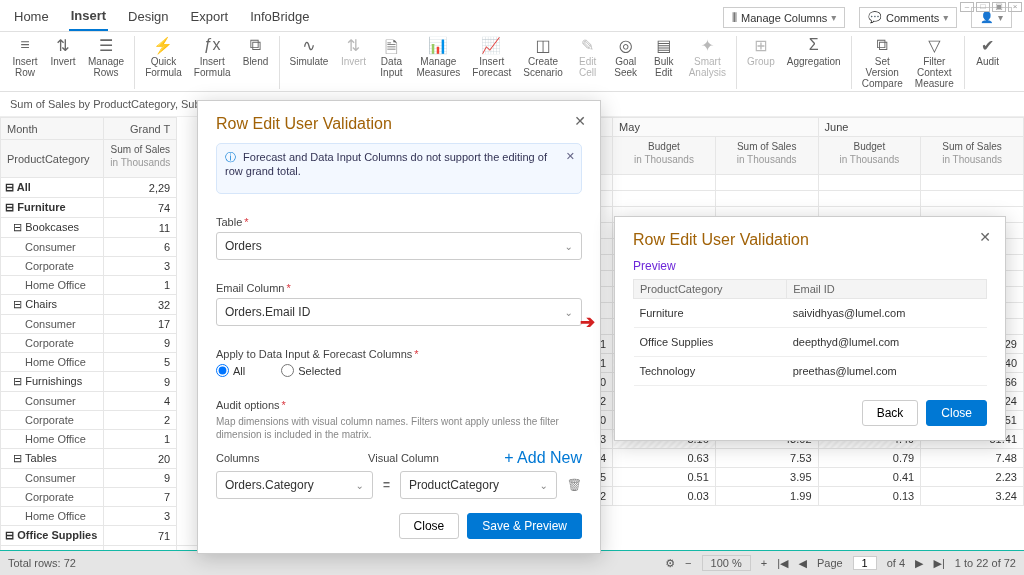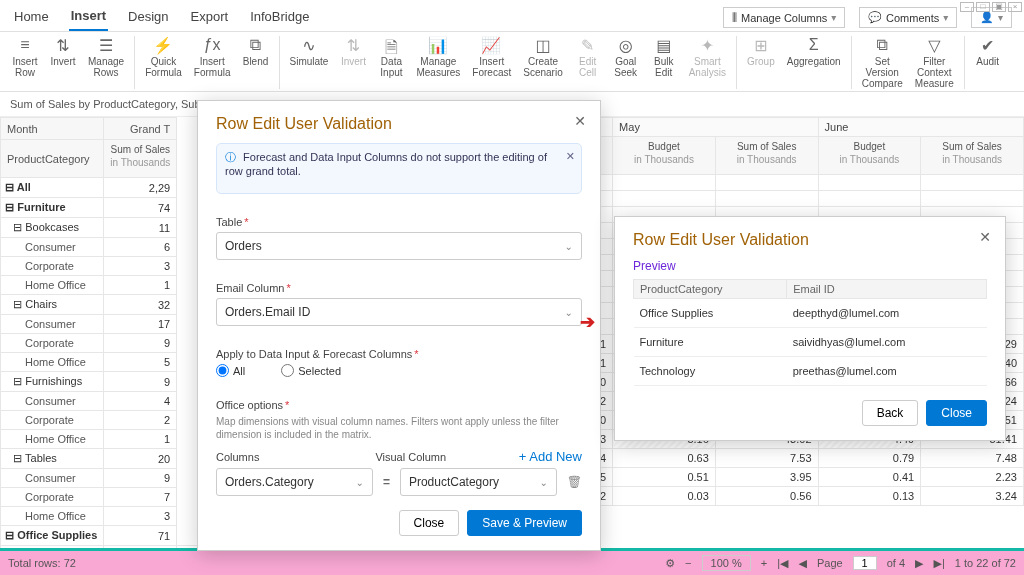--- a/index.html
+++ b/index.html
@@ -32,31 +32,31 @@
 .dialog .close{position:absolute;top:12px;right:14px;cursor:pointer;font-size:14px;color:#666}
 .info-banner{background:#f3f8ff;border:1px solid #d6e6fa;border-radius:5px;padding:6px 26px 16px 8px;font-size:11px;color:#335;margin-bottom:10px;position:relative}
 .info-banner .bclose{position:absolute;right:6px;top:6px;cursor:pointer;color:#668}
 .lbl{font-size:11px;color:#444;margin:22px 0 4px;display:block}
 .req::after{content:"*";color:#d9363e;margin-left:2px}
 .sel{border:1px solid #ccc;border-radius:3px;padding:6px 8px;font-size:12px;color:#333;display:flex;justify-content:space-between;align-items:center;cursor:pointer}
 .chev{color:#888;font-size:10px}
 .radio-row{display:flex;gap:36px;align-items:center;margin-top:4px}
 .radio-row label{font-size:11px;display:flex;align-items:center;gap:4px;cursor:pointer}
 .filter-row{display:flex;gap:10px;align-items:center;margin-top:4px}
-.addnew{color:#0078d4;font-size:13px;cursor:pointer}
+.addnew{color:#0078d4;font-size:16px;cursor:pointer}
 .btn{border:1px solid #ccc;padding:5px 14px;font-size:12px;cursor:pointer;background:#fff;border-radius:3px}
 .btn.primary{background:#0078d4;color:#fff;border-color:#0078d4}
 .btn-row{display:flex;gap:8px;justify-content:flex-end;margin-top:14px}
 .preview-dlg{left:614px;top:216px;width:392px}
 .main-dlg{left:197px;top:100px;width:404px}
 .preview-table{width:100%;margin-top:6px}
 .preview-table th{background:#f4f4f4;font-weight:400;color:#666}
 .preview-table td{border:none;border-bottom:1px solid #eee;padding:8px 6px}
 .arrow{position:absolute;top:311px;left:580px;z-index:12;color:#d32020;font-size:18px;font-weight:bold}
-.footer{position:absolute;bottom:0;left:0;right:0;border-top:3px solid #14b8a6;padding:4px 8px;font-size:11px;color:#555;display:flex;align-items:center;justify-content:space-between;background:#f9a8d4}
+.footer{position:absolute;bottom:0;left:0;right:0;border-top:1px solid #14b8a6;padding:4px 8px;font-size:11px;color:#555;display:flex;align-items:center;justify-content:space-between;background:#e5e5e5}
 .pager{display:flex;gap:10px;align-items:center}
 .headcol{width:106px;text-align:center;vertical-align:top;line-height:1.3;height:38px;font-size:10px}
 .striped-row td.num{background-image:repeating-linear-gradient(135deg,rgba(0,0,0,0.04) 0,rgba(0,0,0,0.04) 2px,transparent 2px,transparent 5px)}
 .striped-row td.num.b{background:#fff}
 .edge-n{font-size:10px;color:#555;padding:2px 4px}
 .month-hdr{background:#fafafa;font-weight:400;color:#444}
 </style>
 </head>
 <body>
 
@@ -494,21 +494,21 @@
             <td class="num">0.51</td>
             <td class="num b">3.95</td>
             <td class="num">0.41</td>
             <td class="num b">2.23</td>
           </tr>
           <tr>
             <td class="edge-n num"></td>
             <td class="num">0.24</td>
             <td class="num b">0.32</td>
             <td class="num">0.03</td>
-            <td class="num b">0.56</td>
+            <td class="num b">1.99</td>
             <td class="num">0.13</td>
             <td class="num b">3.24</td>
           </tr>
         </tbody>
     </table>
   </div>
 </div>
 
 <div class="dialog main-dlg">
   <h3>Row Edit User Validation</h3>
@@ -532,21 +532,21 @@
   <div class="radio-row">
     <label>
         <input type="radio" checked="" style="">
         <span>All</span>
       </label>
     <label>
         <input type="radio" style="">
         <span>Selected</span>
       </label>
   </div>
-  <span class="lbl req">Office options</span>
+  <span class="lbl req">Audit options</span>
   <div style="font-size:10px;color:#888;line-height:1.3">Map dimensions with visual column names. Filters wont apply unless the filter dimension is included in the matrix.</div>
   <div style="display:flex;gap:0;margin-top:8px;align-items:center">
     <span class="lbl" style="flex:1;margin:0">Columns</span>
     <span style="width:16px"></span>
     <span class="lbl" style="flex:1;margin:0">Visual Column</span>
     <span class="addnew">+ Add New</span>
   </div>
   <div class="filter-row">
     <div class="sel" style="flex:1">
         <span>Orders.Category</span>
@@ -571,26 +571,26 @@
   <div style="font-size:12px;color:#6d28d9;margin-bottom:6px">Preview</div>
   <table class="preview-table">
     <tbody>
         <tr>
           <th>ProductCategory</th>
           <th>Email ID</th>
         </tr>
     </tbody>
       <tbody id="preview-body">
         <tr>
+          <td>Furniture</td>
+          <td>saividhyas@lumel.com</td>
+        </tr>
+        <tr>
           <td>Office Supplies</td>
           <td>deepthyd@lumel.com</td>
-        </tr>
-        <tr>
-          <td>Furniture</td>
-          <td>saividhyas@lumel.com</td>
         </tr>
         <tr>
           <td>Technology</td>
           <td>preethas@lumel.com</td>
         </tr>
       </tbody>
   </table>
   <div class="btn-row">
     <button class="btn">Back</button>
     <button class="btn primary">Close</button>

